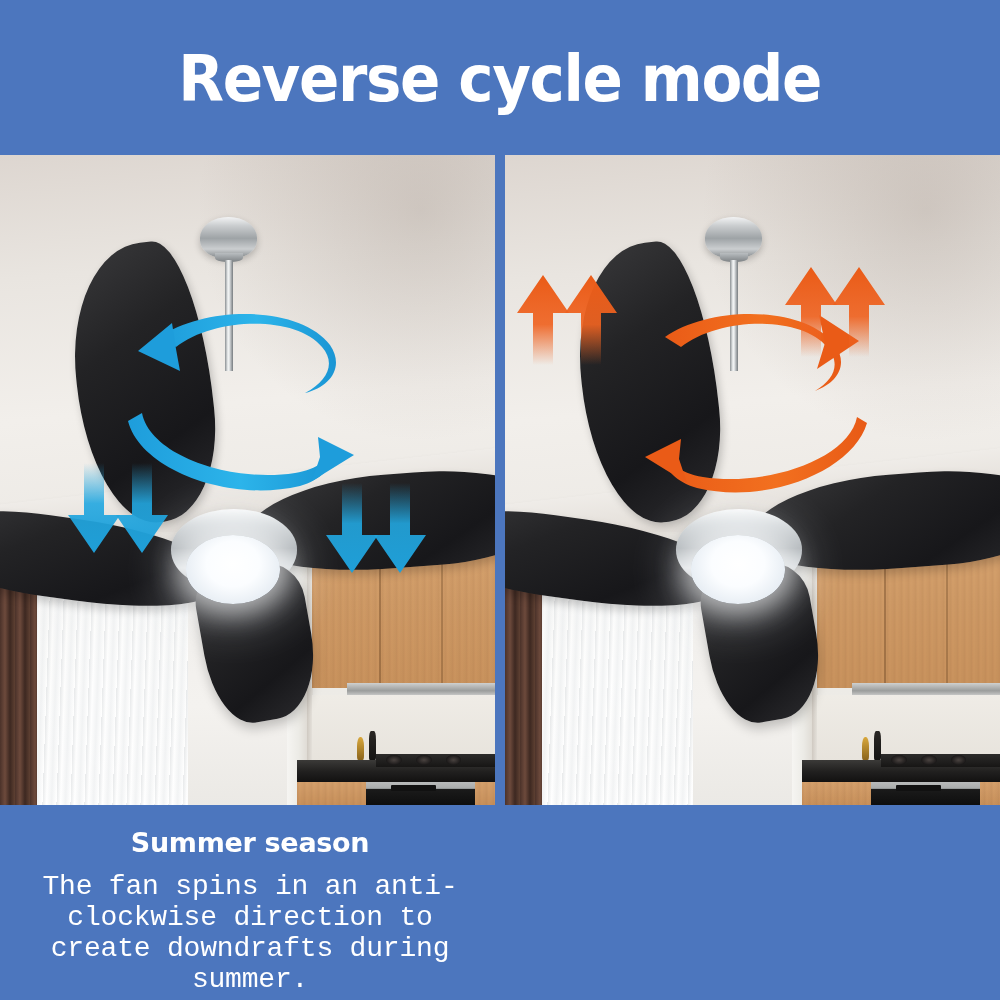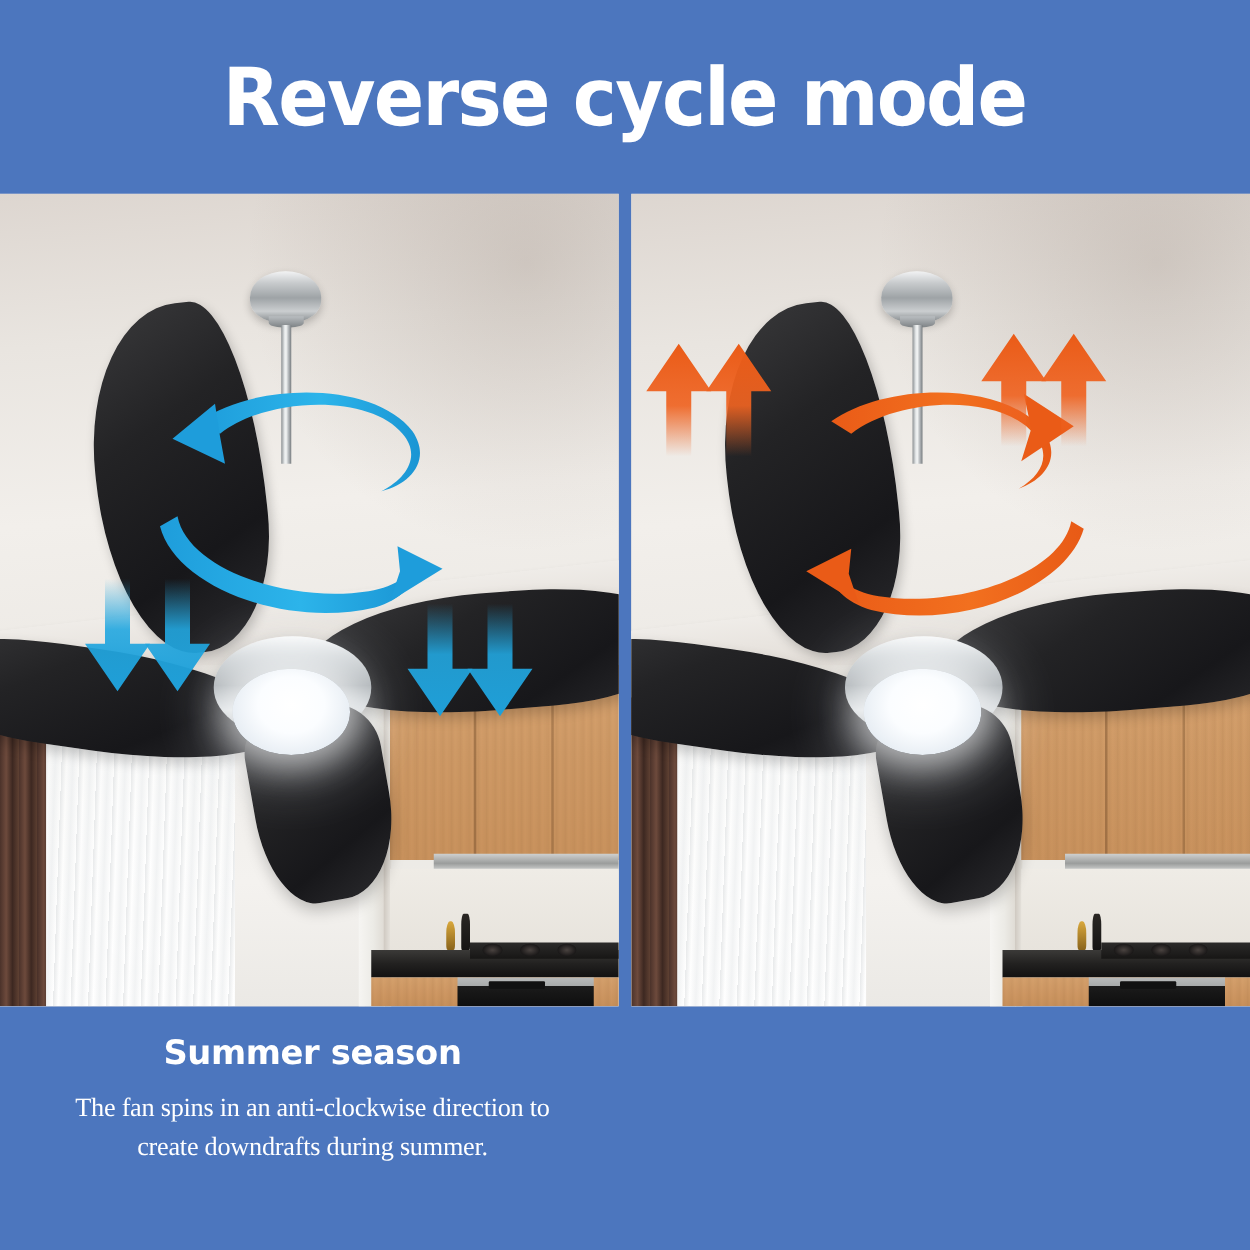--- a/index.html
+++ b/index.html
@@ -235,22 +235,22 @@
     display:flex;
   }
   .caption{
     width:500px;text-align:center;color:#fff;padding-top:22px;box-sizing:border-box;
   }
   .caption-title{
     font-family:"DejaVu Sans","Liberation Sans",sans-serif;
     font-size:27px;font-weight:bold;letter-spacing:-.3px;margin:0 0 13px 0;
   }
   .caption-body{
-    font-family:Liberation Serif, serif;
-    font-size:21px;line-height:31px;font-weight:400;margin:0 auto;
+    font-family:Liberation Mono, monospace;
+    font-size:28px;line-height:31px;font-weight:400;margin:0 auto;
     max-width:420px;letter-spacing:-.2px;
   }
 </style>
 </head>
 <body>
 
 <div class="page">
 
   <div class="header">
     <div class="header-title">Reverse cycle mode</div>

